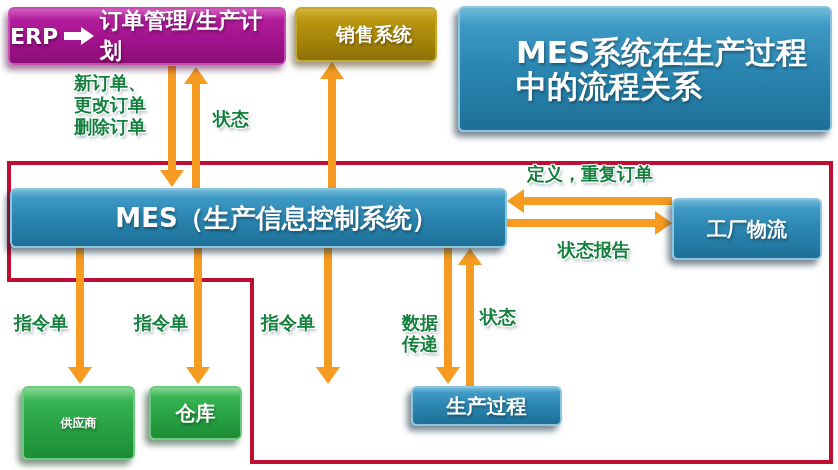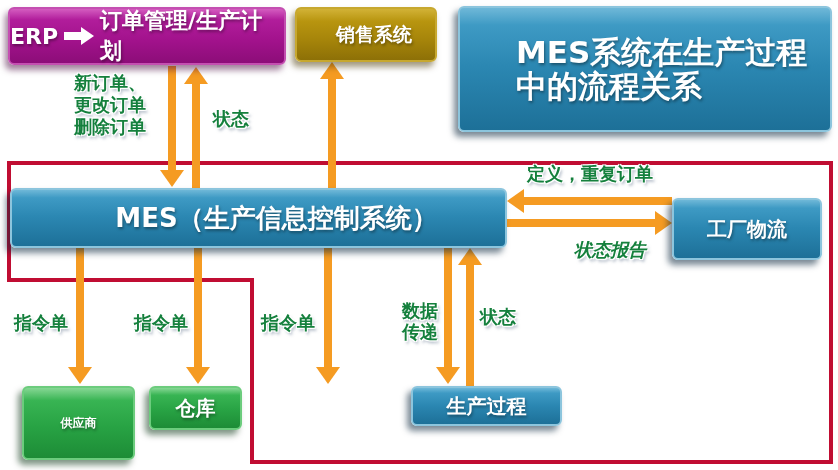--- a/index.html
+++ b/index.html
@@ -87,21 +87,21 @@
   </div>
 
   <div class="box teal" style="left:672px;top:186px;width:150px;height:62px;font-size:20px;margin-top:12px;">
     <span>工厂物流</span>
   </div>
 
   <div class="box green" style="left:22px;top:386px;width:113px;height:74px;font-size:12px;">
     <span>供应商</span>
   </div>
 
-  <div class="box green" style="left:149px;top:386px;width:93px;height:44px;font-size:20px;">
+  <div class="box green" style="left:149px;top:386px;width:93px;height:54px;font-size:20px;">
     <span>仓库</span>
   </div>
 
 
   <div class="box teal" style="left:411px;top:386px;width:151px;height:40px;font-size:20px;">
     <span>生产过程</span>
   </div>
 
   <div class="shaft-v" style="left:168px;top:66px;height:104px;"></div>
   <div class="head head-down" style="left:160px;top:170px;"></div>
@@ -135,26 +135,26 @@
 
   <div class="lbl" style="left:74px;top:72px;">
     <div>新订单、</div>
     <div>更改订单</div>
     <div>删除订单</div>
   </div>
 
   <div class="lbl" style="left:213px;top:108px;">状态</div>
 
   <div class="lbl" style="left:527px;top:163px;">定义，重复订单</div>
-  <div class="lbl" style="left:574px;top:239px;font-style:italic;">状态报告</div>
+  <div class="lbl" style="left:558px;top:239px;">状态报告</div>
 
   <div class="lbl" style="left:14px;top:312px;">指令单</div>
   <div class="lbl" style="left:134px;top:312px;">指令单</div>
   <div class="lbl" style="left:261px;top:312px;">指令单</div>
 
-  <div class="lbl" style="left:402px;top:300px;line-height:21px;">
+  <div class="lbl" style="left:402px;top:312px;line-height:21px;">
     <div>数据</div>
     <div>传递</div>
   </div>
 
   <div class="lbl" style="left:480px;top:306px;">状态</div>
 
 </div>
 
 </body></html>

